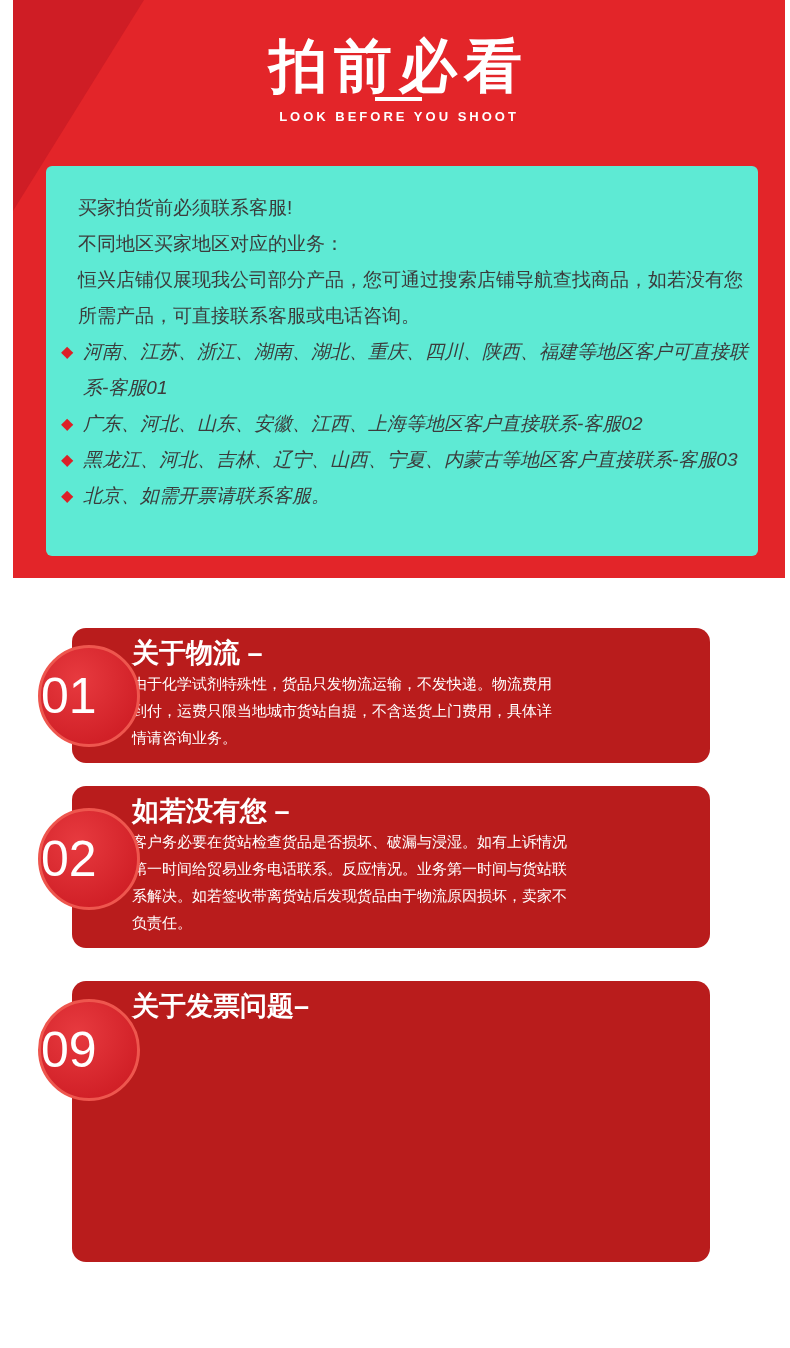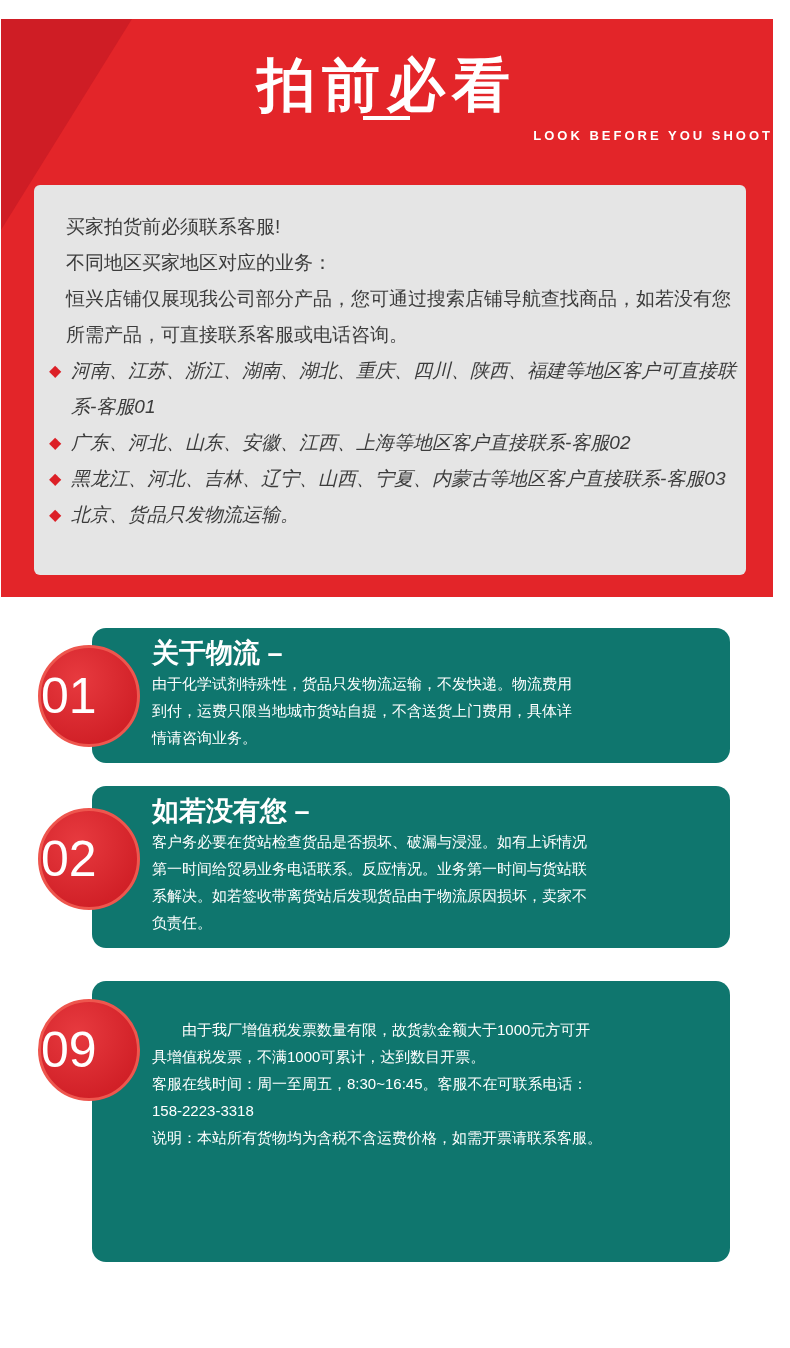--- a/index.html
+++ b/index.html
@@ -2,40 +2,40 @@
 <html><head>
 <meta charset="utf-8">
 <style>
   html,body { margin:0; padding:0; background:#ffffff; }
   .page {
     position:relative; width:790px; height:1348px; overflow:hidden;
     font-family:"Liberation Sans","DejaVu Sans",sans-serif; background:#ffffff;
   }
 
   
-  .red-header { position:absolute; top:0; left:1px; width:772px; height:578px; background:#e32529;margin-top:19px; }
+  .red-header { position:absolute; top:0; left:13px; width:772px; height:578px; background:#e32529; }
   .corner-accent { position:absolute; top:0; left:0; width:131px; height:211px;
     background:#cf1d25; clip-path:polygon(0 0,100% 0,0 100%); }
   .page-title { position:absolute; top:28px; left:0; width:100%; margin:0; text-align:center;
     color:#ffffff; font-size:58px; font-weight:bold; letter-spacing:7px; }
   .title-divider { position:absolute; top:97px; left:calc(50% - 24px); width:47px; height:4px; background:#ffffff; }
-  .page-subtitle { position:absolute; top:109px; left:0; width:100%; text-align:right;
+  .page-subtitle { position:absolute; top:109px; left:0; width:100%; text-align:center;
     color:#ffffff; font-size:13px; font-weight:bold; letter-spacing:3px; }
 
   
   .notice-card { position:absolute; top:166px; left:33px; width:712px; height:390px;
-    background:#e5e5e5; border-radius:6px; box-sizing:border-box;
+    background:#5eead4; border-radius:6px; box-sizing:border-box;
     padding:24px 8px 0 15px; color:#3c3c3c; font-size:19px; line-height:36px; }
   .line-plain { margin:0; padding-left:17px; white-space:pre-line; }
   .line-bullet { display:flex; margin:0; }
   .diamond-icon { flex:0 0 22px; width:22px; color:#dc2027; font-size:16px; line-height:36px; }
   .bullet-text { flex:1; white-space:pre-line;font-style:italic; }
 
   
-  .section-box { position:absolute; left:92px; width:638px; background:#0f766e;
+  .section-box { position:absolute; left:72px; width:638px; background:#b91c1c;
     border-radius:14px; color:#ffffff; box-sizing:border-box; padding:8px 10px 12px 60px; }
   .box-1 { top:628px; min-height:120px; }
   .box-2 { top:786px; min-height:150px; }
   .box-3 { top:981px; min-height:281px; }
   .section-title { margin:0; font-size:27px; line-height:34px; font-weight:bold; }
   .section-body { margin:0; font-size:15px; line-height:27px; white-space:pre-line; }
   .section-body.second { margin-top:27px; }
 
   .number-badge { position:absolute; left:38px; width:102px; height:102px; border-radius:50%;
     box-sizing:border-box; background:radial-gradient(circle at 38% 32%, #e73a3f 0%, #d12027 75%);
@@ -70,21 +70,21 @@
       <div class="line-bullet">
         <span class="diamond-icon">◆</span>
         <span class="bullet-text">广东、河北、山东、安徽、江西、上海等地区客户直接联系-客服02</span>
       </div>
       <div class="line-bullet">
         <span class="diamond-icon">◆</span>
         <span class="bullet-text">黑龙江、河北、吉林、辽宁、山西、宁夏、内蒙古等地区客户直接联系-客服03</span>
       </div>
       <div class="line-bullet">
         <span class="diamond-icon">◆</span>
-        <span class="bullet-text">北京、货品只发物流运输。</span>
+        <span class="bullet-text">北京、如需开票请联系客服。</span>
       </div>
     </section>
   </header>
 
   <main>
 
     <div class="number-badge badge-1">
       <span>01</span>
     </div>
     <section class="section-box box-1">
@@ -102,21 +102,17 @@
       <p class="section-body">客户务必要在货站检查货品是否损坏、破漏与浸湿。如有上诉情况
 第一时间给贸易业务电话联系。反应情况。业务第一时间与货站联
 系解决。如若签收带离货站后发现货品由于物流原因损坏，卖家不
 负责任。</p>
     </section>
 
     <div class="number-badge badge-3">
       <span>09</span>
     </div>
     <section class="section-box box-3">
-      <p class="section-body second">　　由于我厂增值税发票数量有限，故货款金额大于1000元方可开
-具增值税发票，不满1000可累计，达到数目开票。
-客服在线时间：周一至周五，8:30~16:45。客服不在可联系电话：
-158-2223-3318
-说明：本站所有货物均为含税不含运费价格，如需开票请联系客服。</p>
+      <h2 class="section-title">关于发票问题–</h2>
     </section>
 
   </main>
 </div>
 
 </body></html>

